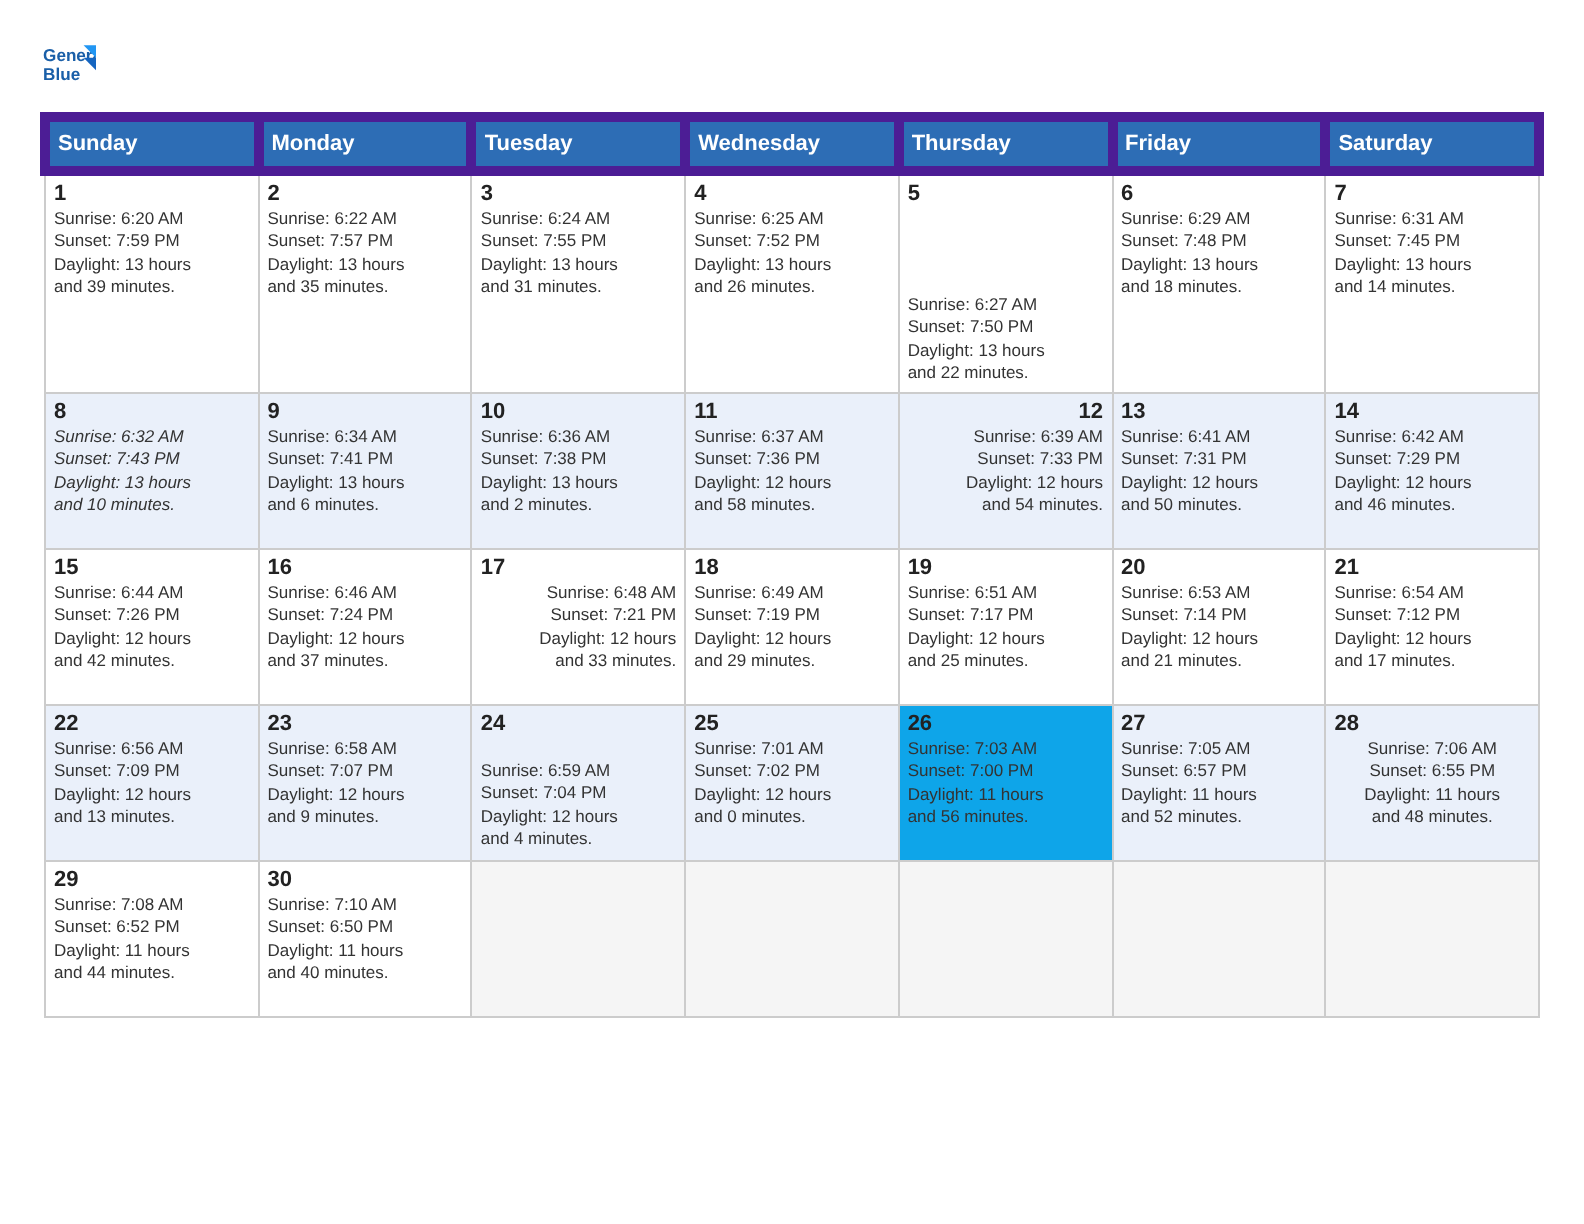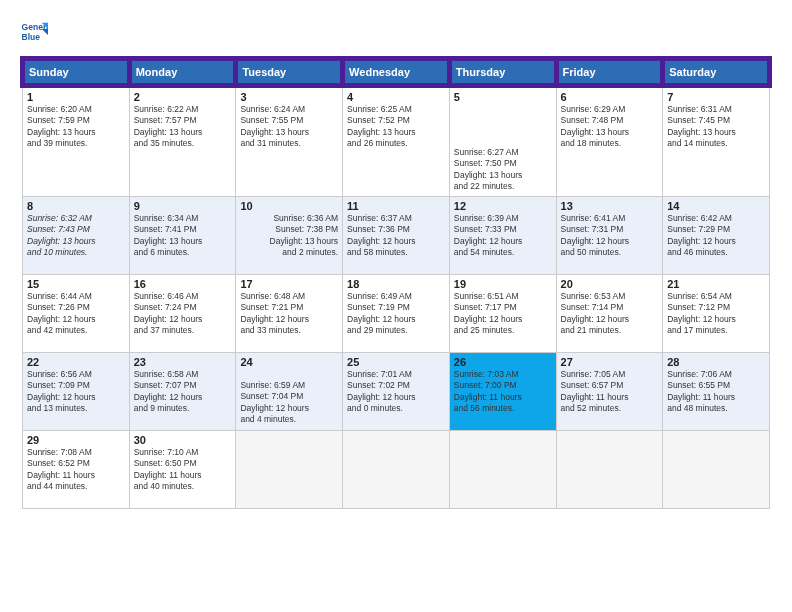--- a/index.html
+++ b/index.html
@@ -179,33 +179,33 @@
           </td>
           <td style="background: rgb(234, 240, 250);">
             <span class="day-num">9</span>
             <div class="day-info" style="white-space: pre-line;">Sunrise: 6:34 AM
 Sunset: 7:41 PM
 Daylight: 13 hours
 and 6 minutes.</div>
           </td>
           <td style="background: rgb(234, 240, 250);">
             <span class="day-num">10</span>
-            <div class="day-info" style="white-space: pre-line; text-align: right;">Sunrise: 6:36 AM
+            <div class="day-info" style="white-space: pre-line;">Sunrise: 6:36 AM
 Sunset: 7:38 PM
 Daylight: 13 hours
 and 2 minutes.</div>
           </td>
           <td style="background: rgb(234, 240, 250);">
             <span class="day-num">11</span>
             <div class="day-info" style="white-space: pre-line;">Sunrise: 6:37 AM
 Sunset: 7:36 PM
 Daylight: 12 hours
 and 58 minutes.</div>
           </td>
-          <td style="background: rgb(234, 240, 250);">
+          <td style="background: rgb(234, 240, 250); text-align: right;">
             <span class="day-num">12</span>
             <div class="day-info" style="white-space: pre-line;">Sunrise: 6:39 AM
 Sunset: 7:33 PM
 Daylight: 12 hours
 and 54 minutes.</div>
           </td>
           <td style="background: rgb(234, 240, 250);">
             <span class="day-num">13</span>
             <div class="day-info" style="white-space: pre-line;">Sunrise: 6:41 AM
 Sunset: 7:31 PM
@@ -230,21 +230,21 @@
           </td>
           <td>
             <span class="day-num">16</span>
             <div class="day-info" style="white-space: pre-line;">Sunrise: 6:46 AM
 Sunset: 7:24 PM
 Daylight: 12 hours
 and 37 minutes.</div>
           </td>
           <td>
             <span class="day-num">17</span>
-            <div class="day-info" style="white-space: pre-line;">Sunrise: 6:48 AM
+            <div class="day-info" style="white-space: pre-line; text-align: right;">Sunrise: 6:48 AM
 Sunset: 7:21 PM
 Daylight: 12 hours
 and 33 minutes.</div>
           </td>
           <td>
             <span class="day-num">18</span>
             <div class="day-info" style="white-space: pre-line;">Sunrise: 6:49 AM
 Sunset: 7:19 PM
 Daylight: 12 hours
 and 29 minutes.</div>
@@ -309,21 +309,21 @@
           </td>
           <td style="background: rgb(234, 240, 250);">
             <span class="day-num">27</span>
             <div class="day-info" style="white-space: pre-line;">Sunrise: 7:05 AM
 Sunset: 6:57 PM
 Daylight: 11 hours
 and 52 minutes.</div>
           </td>
           <td style="background: rgb(234, 240, 250);">
             <span class="day-num">28</span>
-            <div class="day-info" style="white-space: pre-line;">Sunrise: 7:06 AM
+            <div class="day-info" style="white-space: pre-line; text-align: center;">Sunrise: 7:06 AM
 Sunset: 6:55 PM
 Daylight: 11 hours
 and 48 minutes.</div>
           </td>
         </tr>
         <tr>
           <td>
             <span class="day-num">29</span>
             <div class="day-info" style="white-space: pre-line;">Sunrise: 7:08 AM
 Sunset: 6:52 PM

